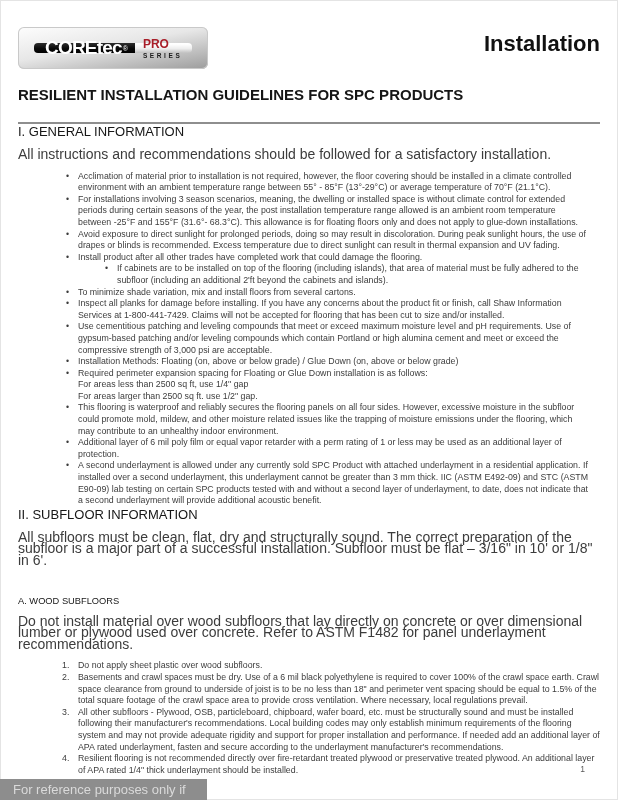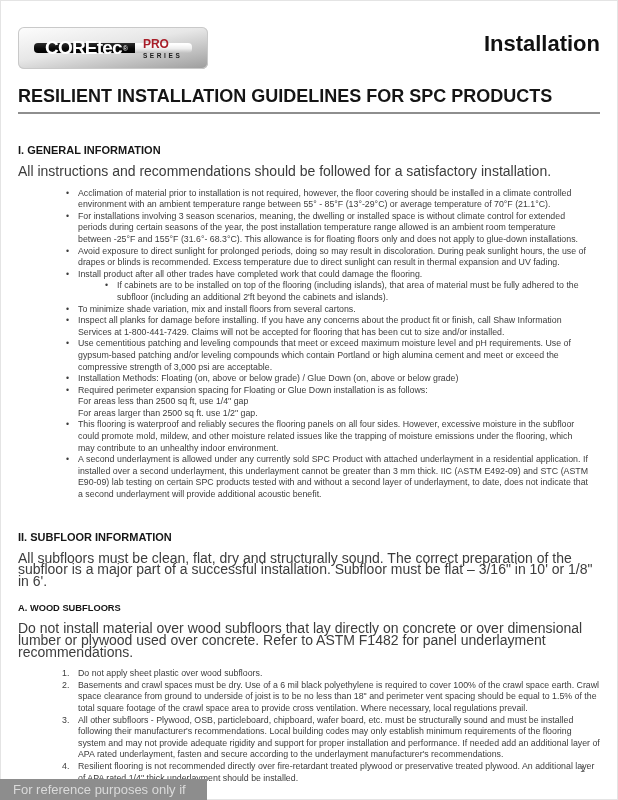--- a/index.html
+++ b/index.html
@@ -44,28 +44,28 @@
     border-radius: 0 4px 4px 0;
   }
   .logo-pro { font-size: 12px; font-weight: 800; color: #a81e29; line-height: 1; }
   .logo-series { font-size: 6.5px; font-weight: bold; color: #1b1b1b; letter-spacing: 2.6px; margin-top: 2px; }
 
   .doc-type { font-size: 22px; font-weight: bold; color: #111; margin-top: 4px; }
 
   
   .doc-title {
     margin-top: 17px;
-    font-size: 18px; font-weight: bold; color: #151515;
-    padding-bottom: 5px;
+    font-size: 15px; font-weight: bold; color: #151515;
+    padding-bottom: 19px;
     border-bottom: 2px solid #8e8e8e;
   }
 
   
-  .sec-heading { font-size: 11px; font-weight: bold; color: #161616; margin-top: 30px; }
-  .sub-heading { font-size: 9.3px; font-weight: bold; color: #161616; margin-top: 16px; }
+  .sec-heading { font-size: 13px; font-weight: normal; color: #161616; margin-top: 0; }
+  .sub-heading { font-size: 9.3px; font-weight: normal; color: #161616; margin-top: 29px; }
   .para { font-size: 14px; line-height: 11.6px; margin-top: 10px; }
 
   .blist { margin: 10px 12px 0 46px; }
   .bitem { position: relative; padding-left: 14px; font-size: 8.8px; line-height: 11.6px; }
   .bitem::before { content: "\2022"; position: absolute; left: 2px; top: 0; color: #3c3c3c; }
   .bsub { margin-left: 25px; }
   .bsub .bitem::before { left: 2px; }
   .preline { white-space: pre-line; }
   .justify { text-align: justify; }
 
@@ -123,20 +123,21 @@
         </div>
       </div>
       <div class="bitem"><span>To minimize shade variation, mix and install floors from several cartons.</span></div>
       <div class="bitem"><span>Inspect all planks for damage before installing. If you have any concerns about the product fit or finish, call Shaw Information Services at 1-800-441-7429. Claims will not be accepted for flooring that has been cut to size and/or installed.</span></div>
       <div class="bitem"><span>Use cementitious patching and leveling compounds that meet or exceed maximum moisture level and pH requirements. Use of gypsum-based patching and/or leveling compounds which contain Portland or high alumina cement and meet or exceed the compressive strength of 3,000 psi are acceptable.</span></div>
       <div class="bitem"><span>Installation Methods: Floating (on, above or below grade) / Glue Down (on, above or below grade)</span></div>
       <div class="bitem preline"><span>Required perimeter expansion spacing for Floating or Glue Down installation is as follows:
 For areas less than 2500 sq ft, use 1/4" gap
 For areas larger than 2500 sq ft. use 1/2" gap.</span></div>
       <div class="bitem"><span>This flooring is waterproof and reliably secures the flooring panels on all four sides. However, excessive moisture in the subfloor could promote mold, mildew, and other moisture related issues like the trapping of moisture emissions under the flooring, which may contribute to an unhealthy indoor environment.</span></div>
+      <div class="bitem"><span>Additional layer of 6 mil poly film or equal vapor retarder with a perm rating of 1 or less may be used as an additional layer of protection.</span></div>
       <div class="bitem justify"><span>A second underlayment is allowed under any currently sold SPC Product with attached underlayment in a residential application.  If installed over a second underlayment, this underlayment cannot be greater than 3 mm thick. IIC (ASTM E492-09) and STC (ASTM E90-09) lab testing on certain SPC products tested with and without a second layer of underlayment, to date, does not indicate that a second underlayment will provide additional acoustic benefit.</span></div>
     </div>
   </div>
 
   <div>
     <h2 class="sec-heading">II. SUBFLOOR INFORMATION</h2>
     <p class="para">All subfloors must be clean, flat, dry and structurally sound. The correct preparation of the subfloor is a major part of a successful installation. Subfloor must be flat – 3/16" in 10' or 1/8" in 6'.</p>
 
     <h3 class="sub-heading">A. WOOD SUBFLOORS</h3>
     <p class="para">Do not install material over wood subfloors that lay directly on concrete or over dimensional lumber or plywood used over concrete. Refer to ASTM F1482 for panel underlayment recommendations.</p>

